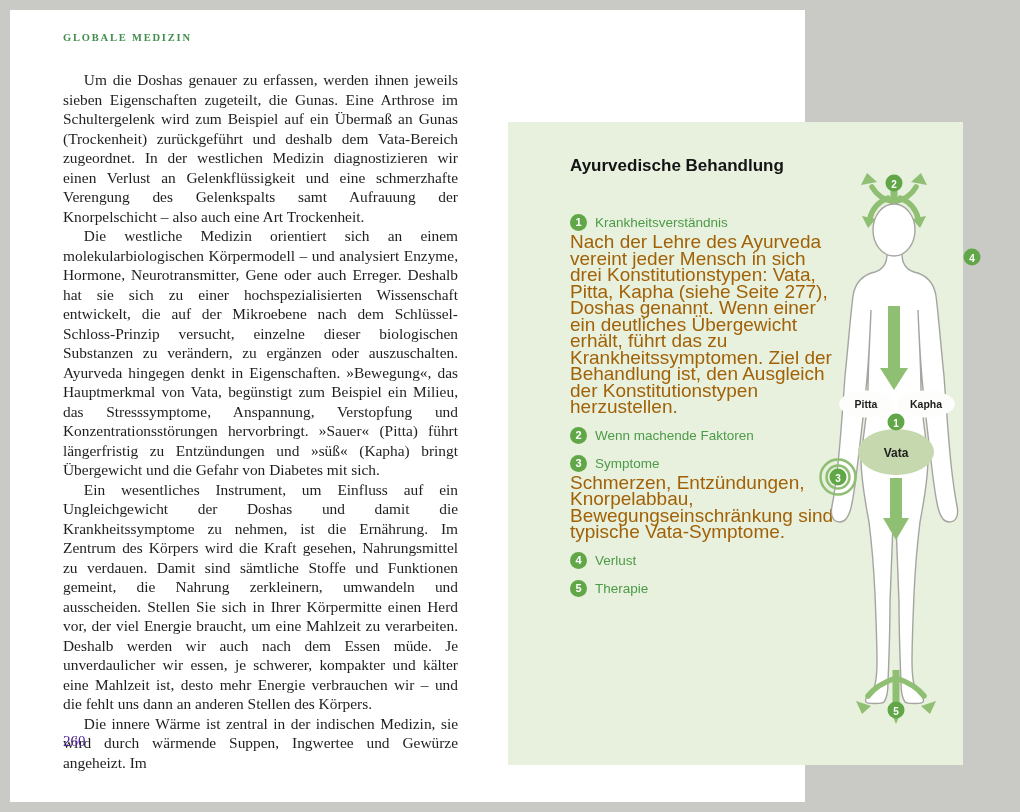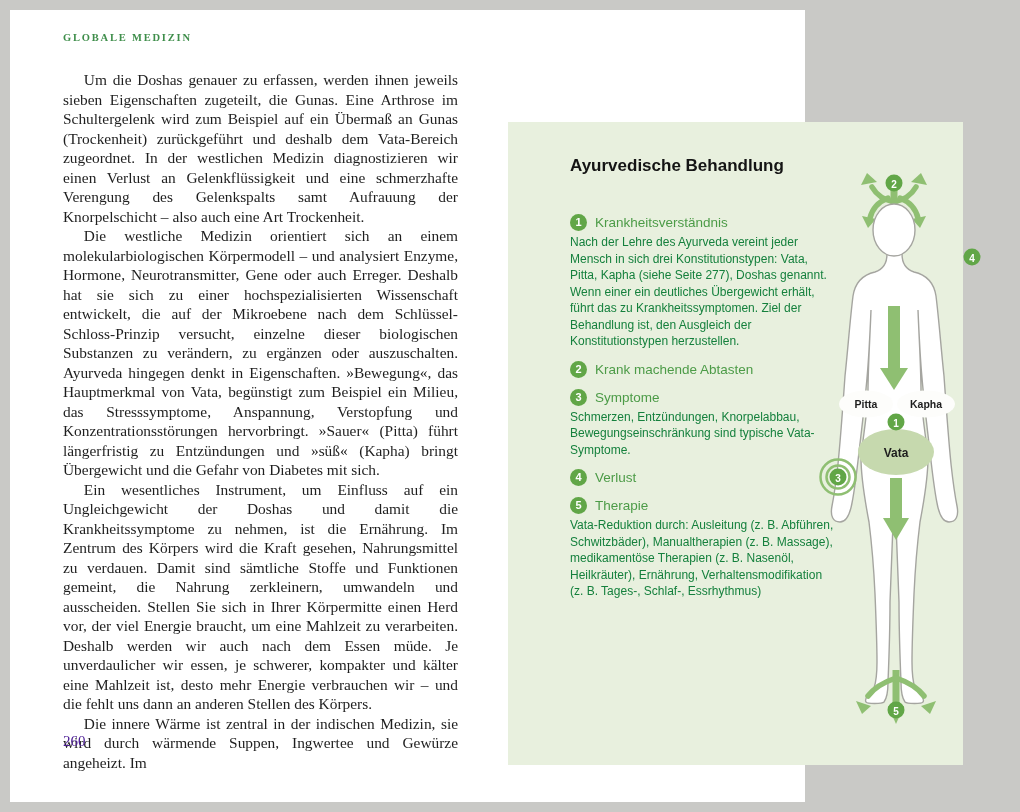--- a/index.html
+++ b/index.html
@@ -54,21 +54,21 @@
   .badge{
     display:inline-block;width:17px;height:17px;border-radius:50%;
     background:#61a647;color:#ffffff;text-align:center;
     font-size:11px;font-weight:bold;line-height:17px;
     margin-right:8px;flex:0 0 auto;
   }
   .section-heading{
     font-size:13.5px;font-weight:normal;color:#4c9b47;
   }
   .section-text{
-    font-size:12px;line-height:16.5px;color:#15803d;
+    font-size:19px;line-height:16.5px;color:#a16207;
   }
   .figure-svg{
     position:absolute;left:296px;top:48px;width:180px;height:560px;
   }
   .svg-badge-num{
     font-family:"Liberation Sans", sans-serif;
     font-size:10px;font-weight:bold;fill:#ffffff;
   }
   .svg-oval-label{
     font-family:"Liberation Sans", sans-serif;
@@ -108,21 +108,21 @@
         <div class="section-head">
           <span class="badge">1</span>
           <span class="section-heading">Krankheitsverständnis</span>
         </div>
         <div class="section-text">Nach der Lehre des Ayurveda vereint jeder Mensch in sich drei Konstitutionstypen: Vata, Pitta, Kapha (siehe Seite 277), Doshas genannt. Wenn einer ein deutliches Übergewicht erhält, führt das zu Krankheitssymptomen. Ziel der Behandlung ist, den Ausgleich der Konstitutionstypen herzustellen.</div>
       </div>
 
       <div class="section">
         <div class="section-head">
           <span class="badge">2</span>
-          <span class="section-heading">Krank machende Abtasten</span>
+          <span class="section-heading">Wenn machende Faktoren</span>
         </div>
       </div>
 
       <div class="section">
         <div class="section-head">
           <span class="badge">3</span>
           <span class="section-heading">Symptome</span>
         </div>
         <div class="section-text">Schmerzen, Entzündungen, Knorpelabbau, Bewegungseinschränkung sind typische Vata-Symptome.</div>
       </div>
@@ -132,21 +132,20 @@
           <span class="badge">4</span>
           <span class="section-heading">Verlust</span>
         </div>
       </div>
 
       <div class="section">
         <div class="section-head">
           <span class="badge">5</span>
           <span class="section-heading">Therapie</span>
         </div>
-        <div class="section-text">Vata-Reduktion durch: Ausleitung (z. B. Abführen, Schwitzbäder), Manualtherapien (z. B. Massage), medikamentöse Therapien (z. B. Nasenöl, Heilkräuter), Ernährung, Verhaltensmodifikation (z. B. Tages-, Schlaf-, Essrhythmus)</div>
       </div>
 
     </div>
 
     <svg class="figure-svg" viewBox="0 0 180 560">
 
       <g>
         <rect x="86.5" y="16" width="7" height="24" fill="#8fbf72"></rect>
         <path d="M90,32 C80,30 72,24 68,17" stroke="#8fbf72" stroke-width="5.5" fill="none" stroke-linecap="round"></path>
         <polygon points="63,3 57,15 73,12" fill="#8fbf72"></polygon>

